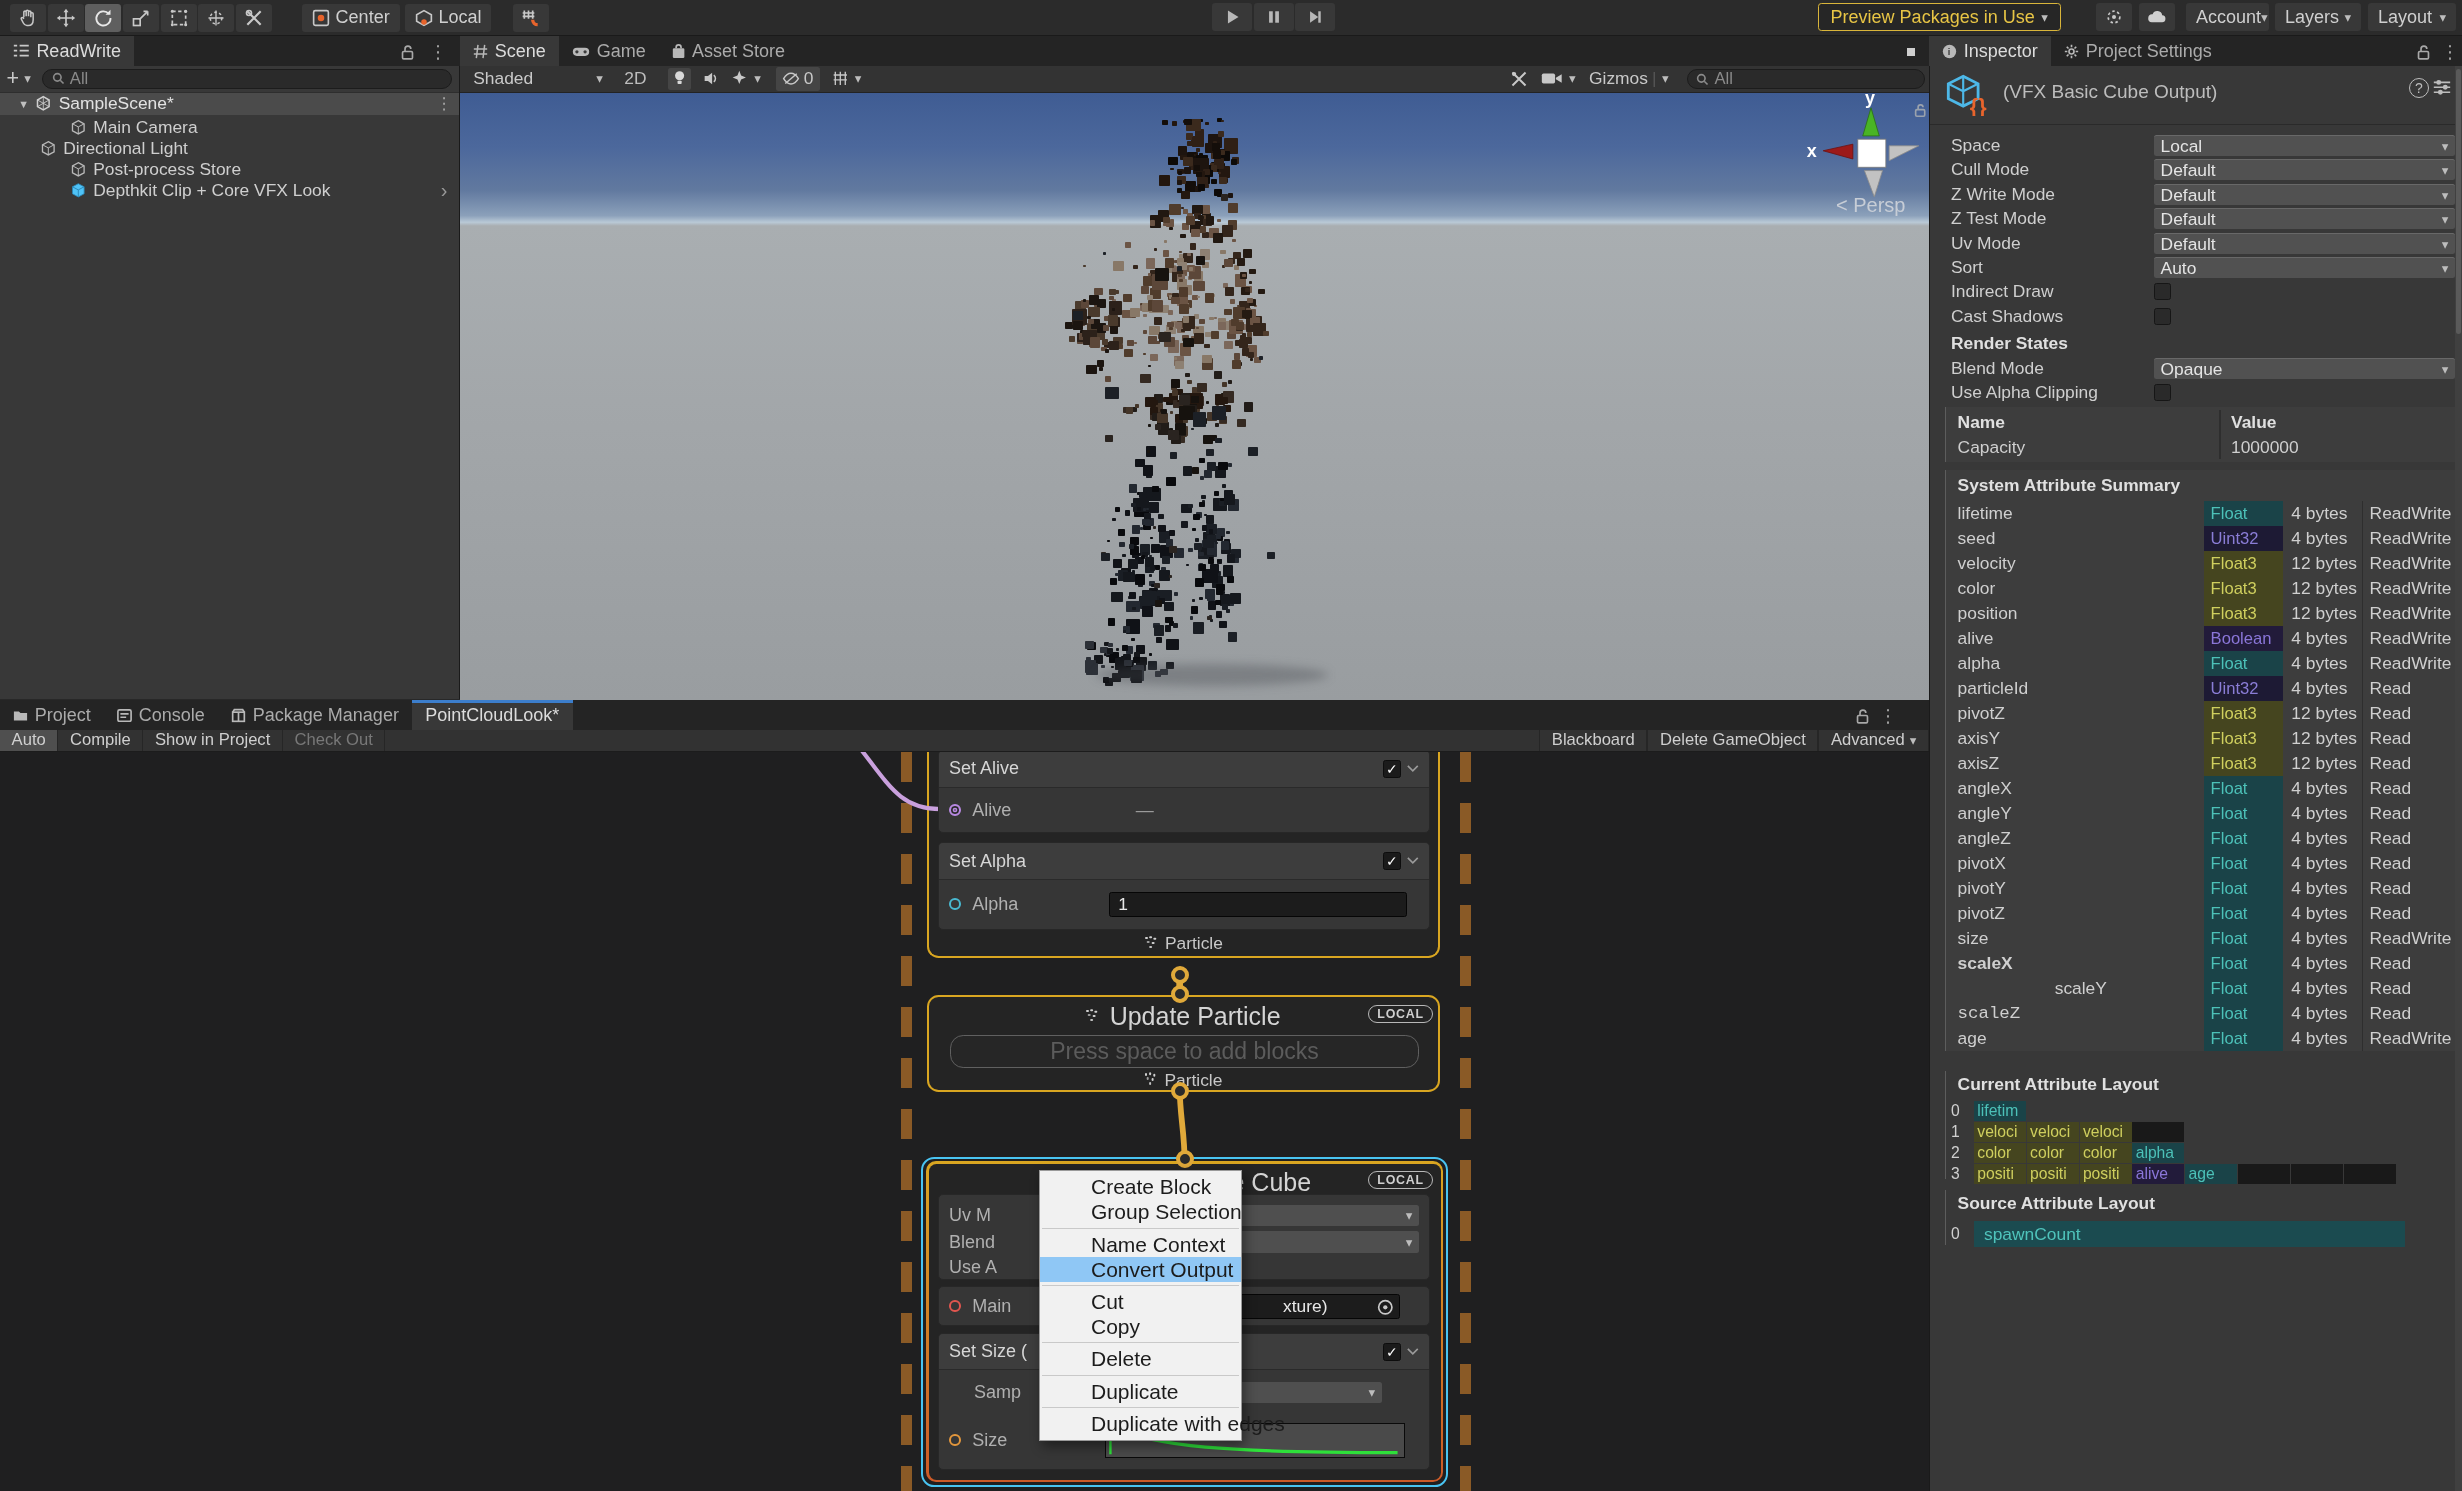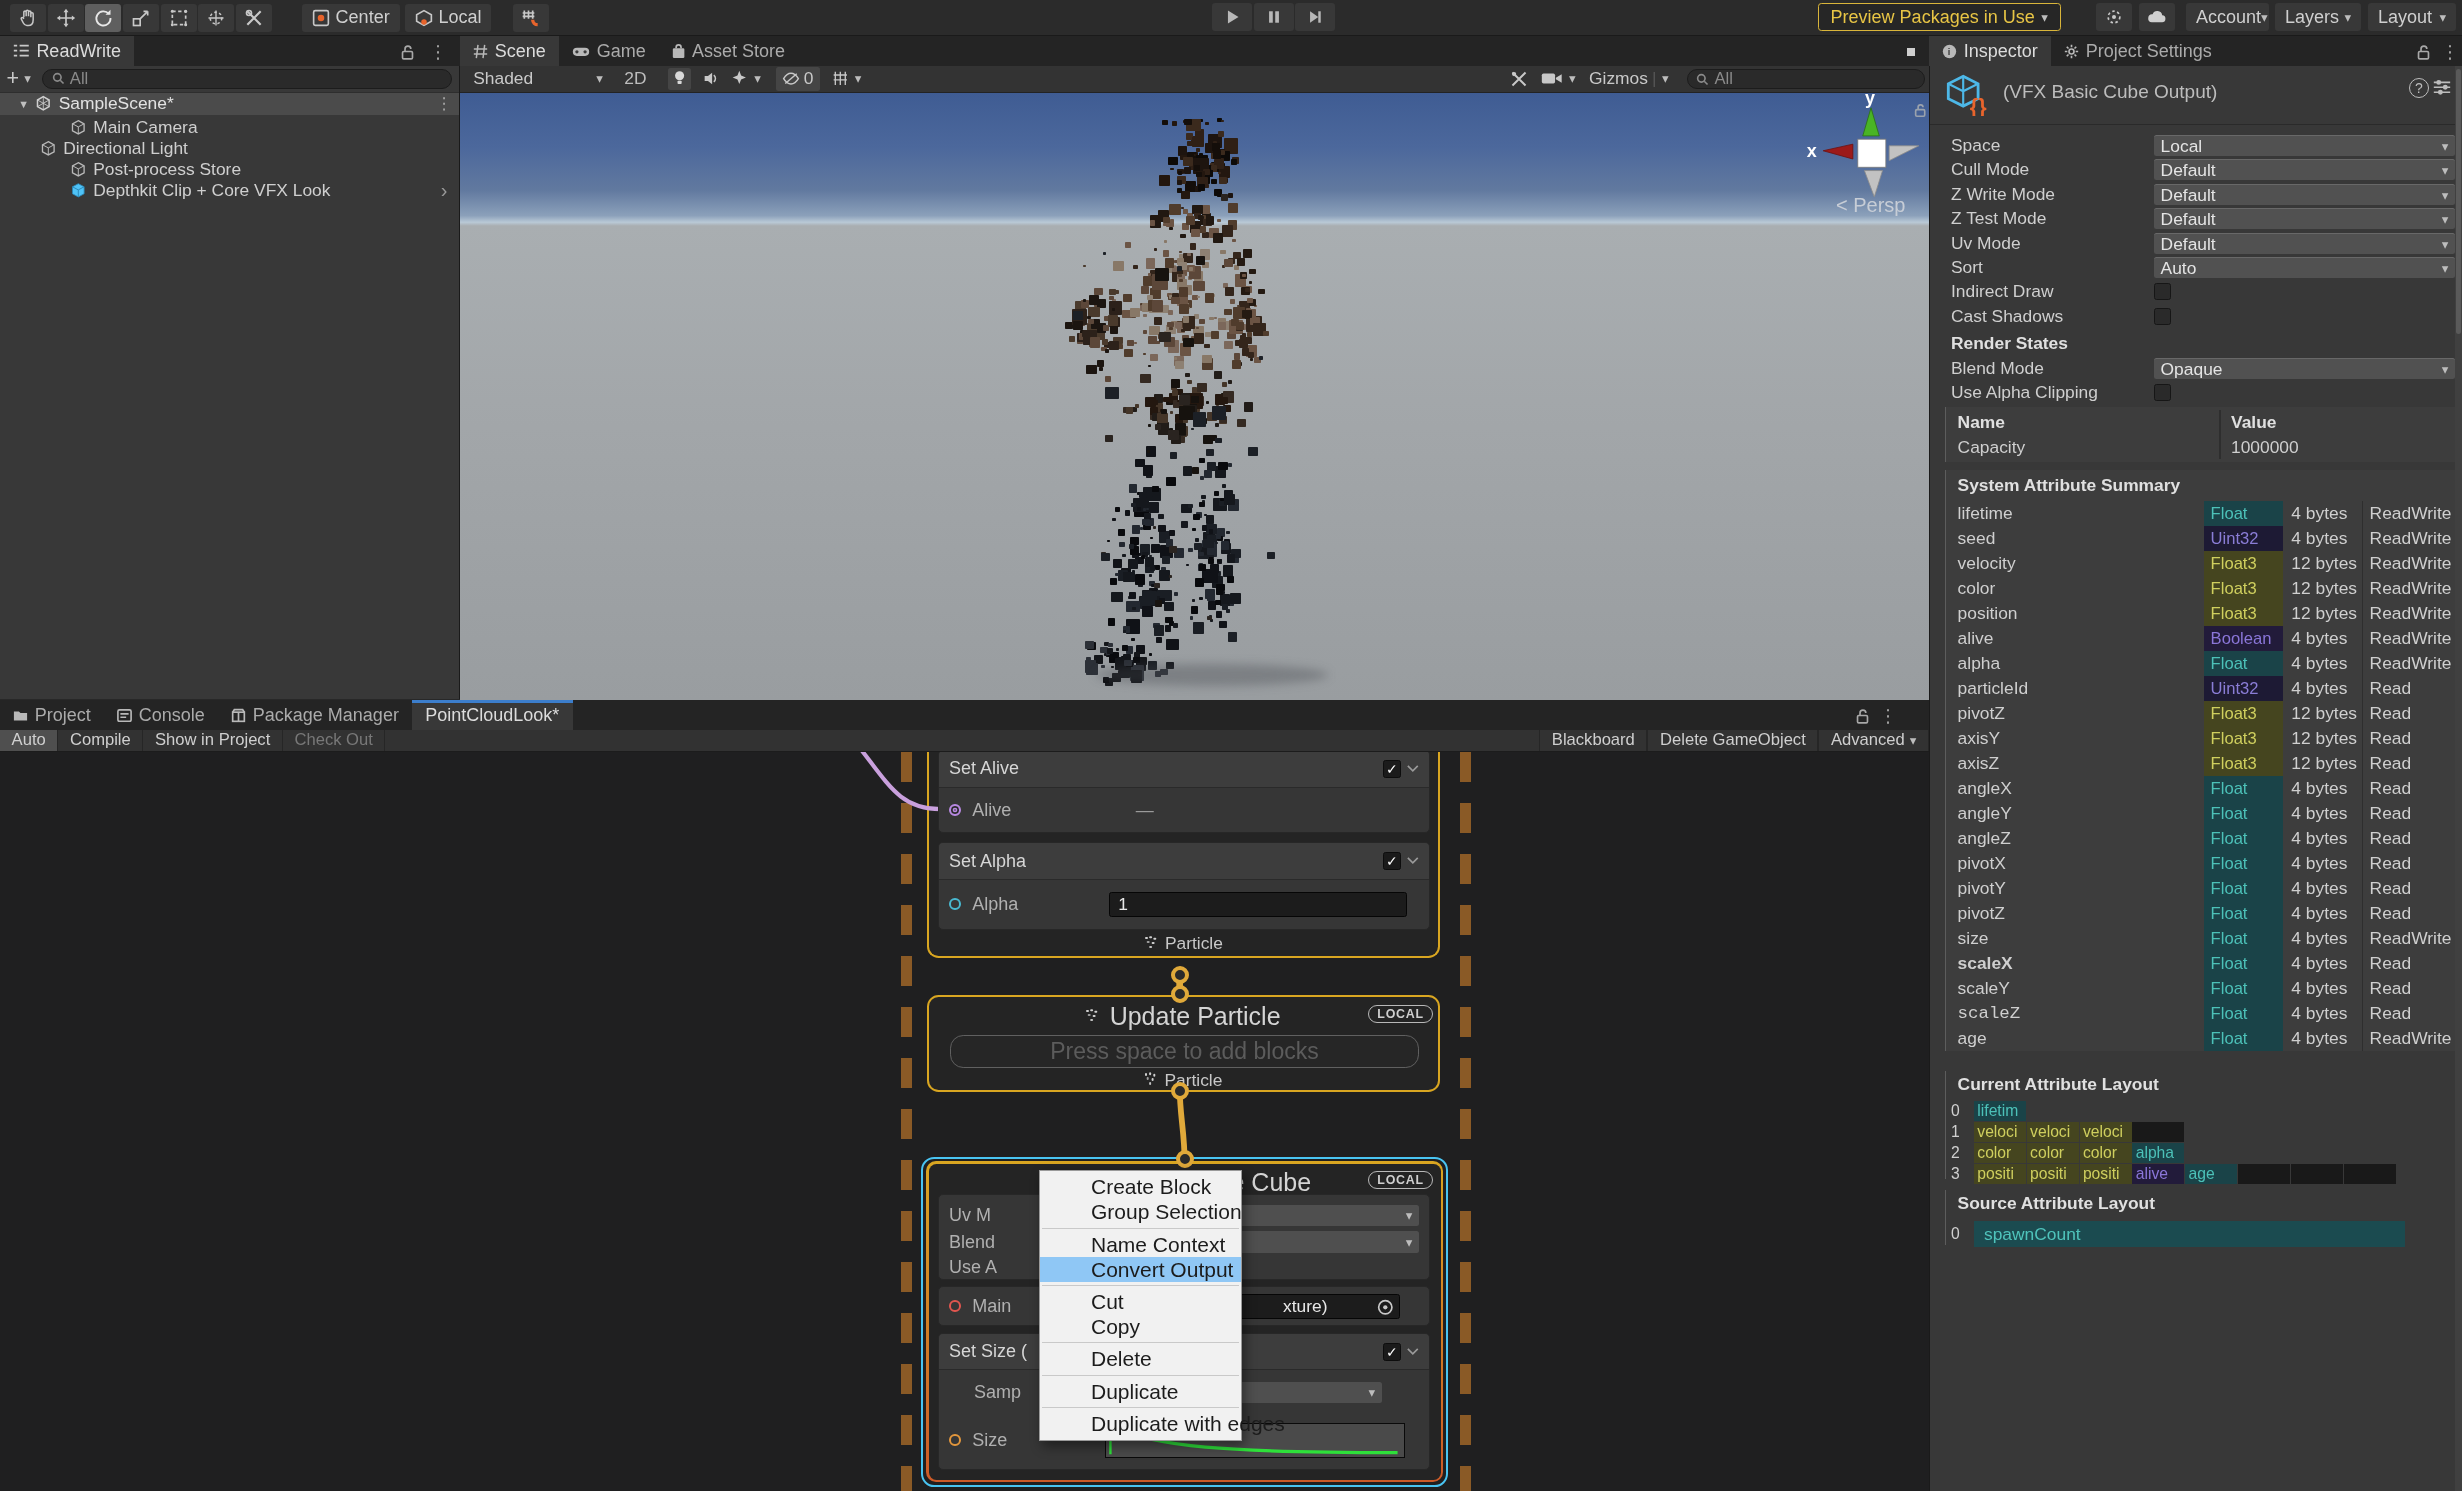--- a/index.html
+++ b/index.html
@@ -1446,21 +1446,21 @@
    <span style="padding-left:8.3px;width:79px;">4 bytes</span>
    <span style="border-left:1.7px solid #2e2e2e;padding-left:6.6px;height:25px;display:flex;align-items:center;">ReadWrite</span>
           </div>
           <div class="attr-row">
             <span style="padding-left:11.6px;width:258px;font-weight:bold;">scaleX</span>
    <span class="badge t-float">Float</span>
    <span style="padding-left:8.3px;width:79px;">4 bytes</span>
    <span style="border-left:1.7px solid #2e2e2e;padding-left:6.6px;height:25px;display:flex;align-items:center;">Read</span>
           </div>
           <div class="attr-row">
-            <span style="padding-left:11.6px;width:258px;">scaleY</span>
+            <span style="padding-left:11.6px;width:258px;text-align:center;">scaleY</span>
    <span class="badge t-float">Float</span>
    <span style="padding-left:8.3px;width:79px;">4 bytes</span>
    <span style="border-left:1.7px solid #2e2e2e;padding-left:6.6px;height:25px;display:flex;align-items:center;">Read</span>
           </div>
           <div class="attr-row">
             <span style="padding-left:11.6px;width:258px;font-family:Liberation Mono, monospace;">scaleZ</span>
    <span class="badge t-float">Float</span>
    <span style="padding-left:8.3px;width:79px;">4 bytes</span>
    <span style="border-left:1.7px solid #2e2e2e;padding-left:6.6px;height:25px;display:flex;align-items:center;">Read</span>
           </div>

